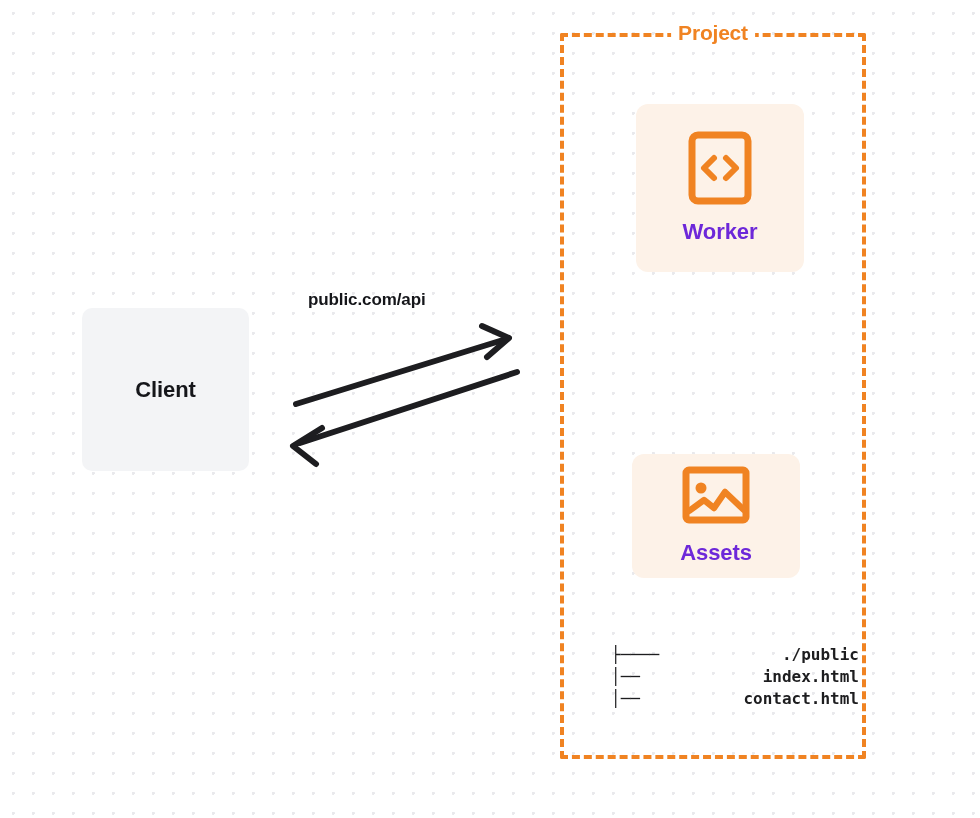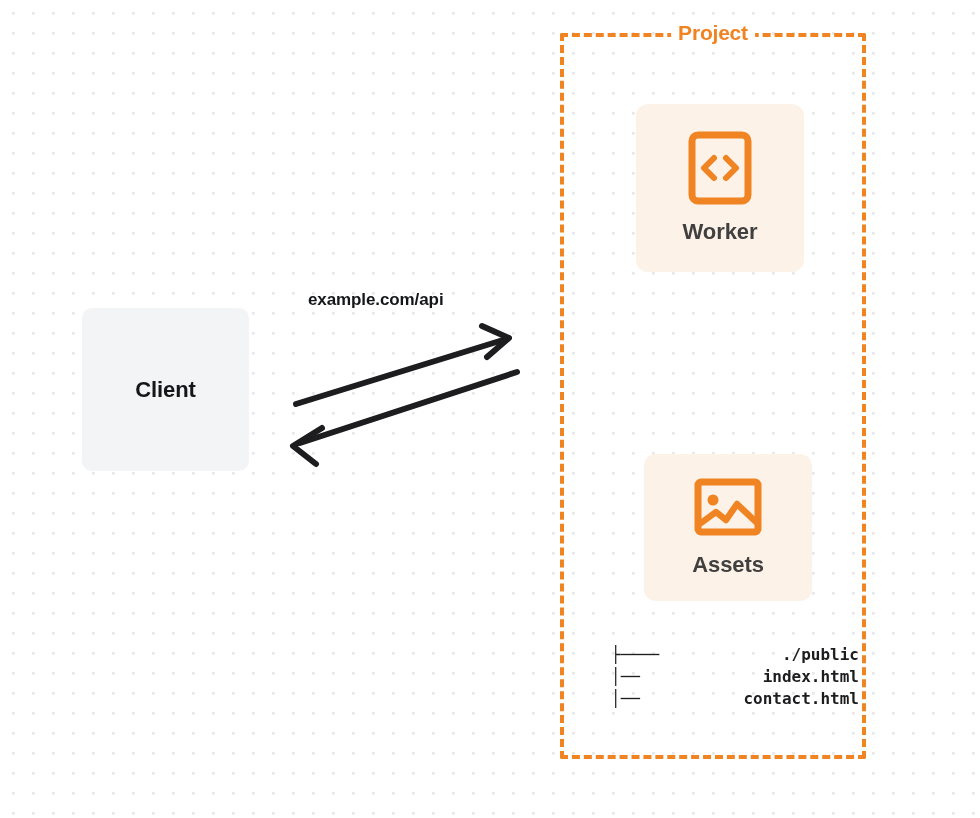--- a/index.html
+++ b/index.html
@@ -83,33 +83,32 @@
   #worker-card {
     left: 72px;
     top: 67px;
     width: 168px;
     height: 168px;
   }
   #assets-card {
     left: 68px;
     top: 417px;
     width: 168px;
-    height: 147px;
-    margin-left: 12px;
+    height: 124px;
   }
   .card .card-icon {
     display: block;
     line-height: 0;
   }
   #worker-card .card-icon { margin-bottom: 14px; }
   #assets-card .card-icon { margin-bottom: 16px; }
   .card .card-label {
     font-size: 22px;
     font-weight: bold;
-    color: #404040;
+    color: #6d28d9;
     letter-spacing: -0.1px;
   }
 
   
   #file-tree {
     position: absolute;
     left: 47px;
     top: 583px;
     width: 248px;
     font-family: "DejaVu Sans Mono", monospace;
@@ -170,21 +169,21 @@
       <line x1="296" y1="404" x2="503" y2="340" stroke="#1d1d20" stroke-width="6" stroke-linecap="round"></line>
       <polyline points="482,326 509,338 487,357" fill="none" stroke="#1d1d20" stroke-width="6" stroke-linecap="round" stroke-linejoin="round"></polyline>
     </g>
 
     <g>
       <line x1="517" y1="372" x2="300" y2="443" stroke="#1d1d20" stroke-width="6" stroke-linecap="round"></line>
       <polyline points="322,428 293,446 316,464" fill="none" stroke="#1d1d20" stroke-width="6" stroke-linecap="round" stroke-linejoin="round"></polyline>
     </g>
   </svg>
 
-  <div id="request-label">example.com/api</div>
+  <div id="request-label">public.com/api</div>
 
   <div id="project-container">
 
     <div id="project-title">Project</div>
 
     <div id="worker-card" class="card">
       <span class="card-icon">
         <svg width="64" height="74" viewBox="0 0 64 74" xmlns="http://www.w3.org/2000/svg">
           <rect x="4" y="4" width="56" height="66" rx="6" ry="6" fill="none" stroke="#f08322" stroke-width="7"></rect>
           <polyline points="26,27 16,37 26,47" fill="none" stroke="#f08322" stroke-width="6" stroke-linecap="round" stroke-linejoin="round"></polyline>

